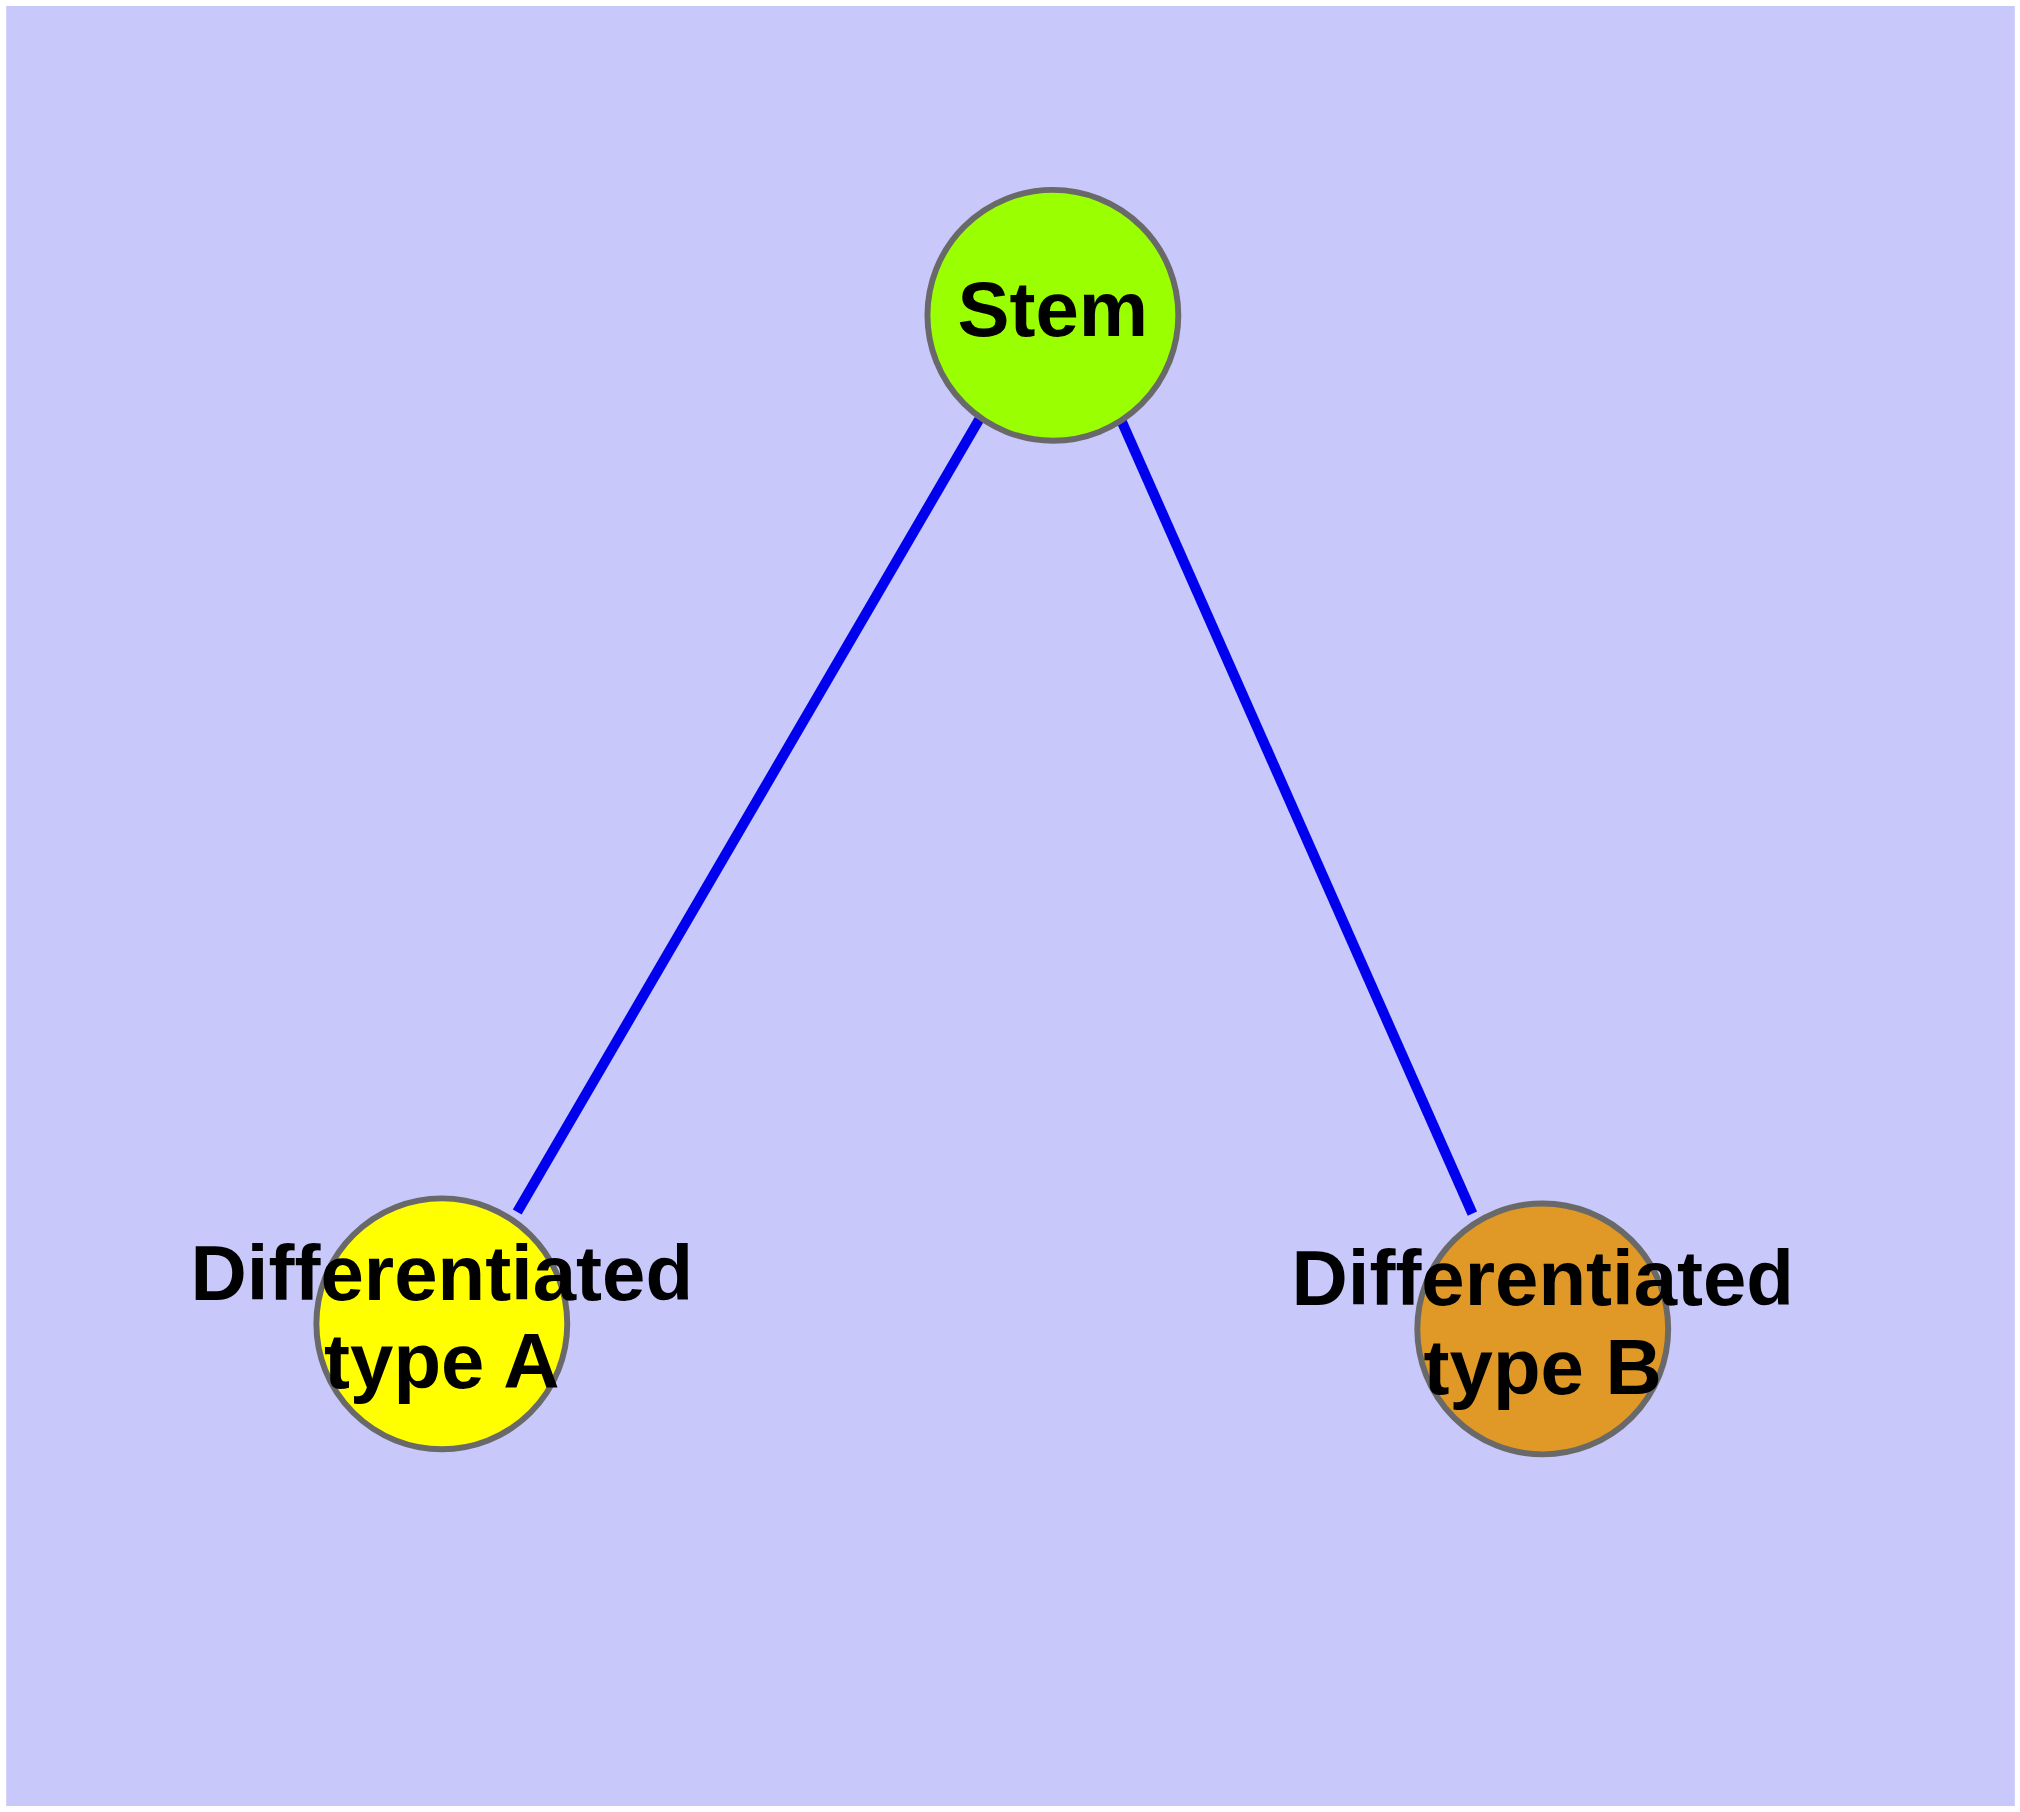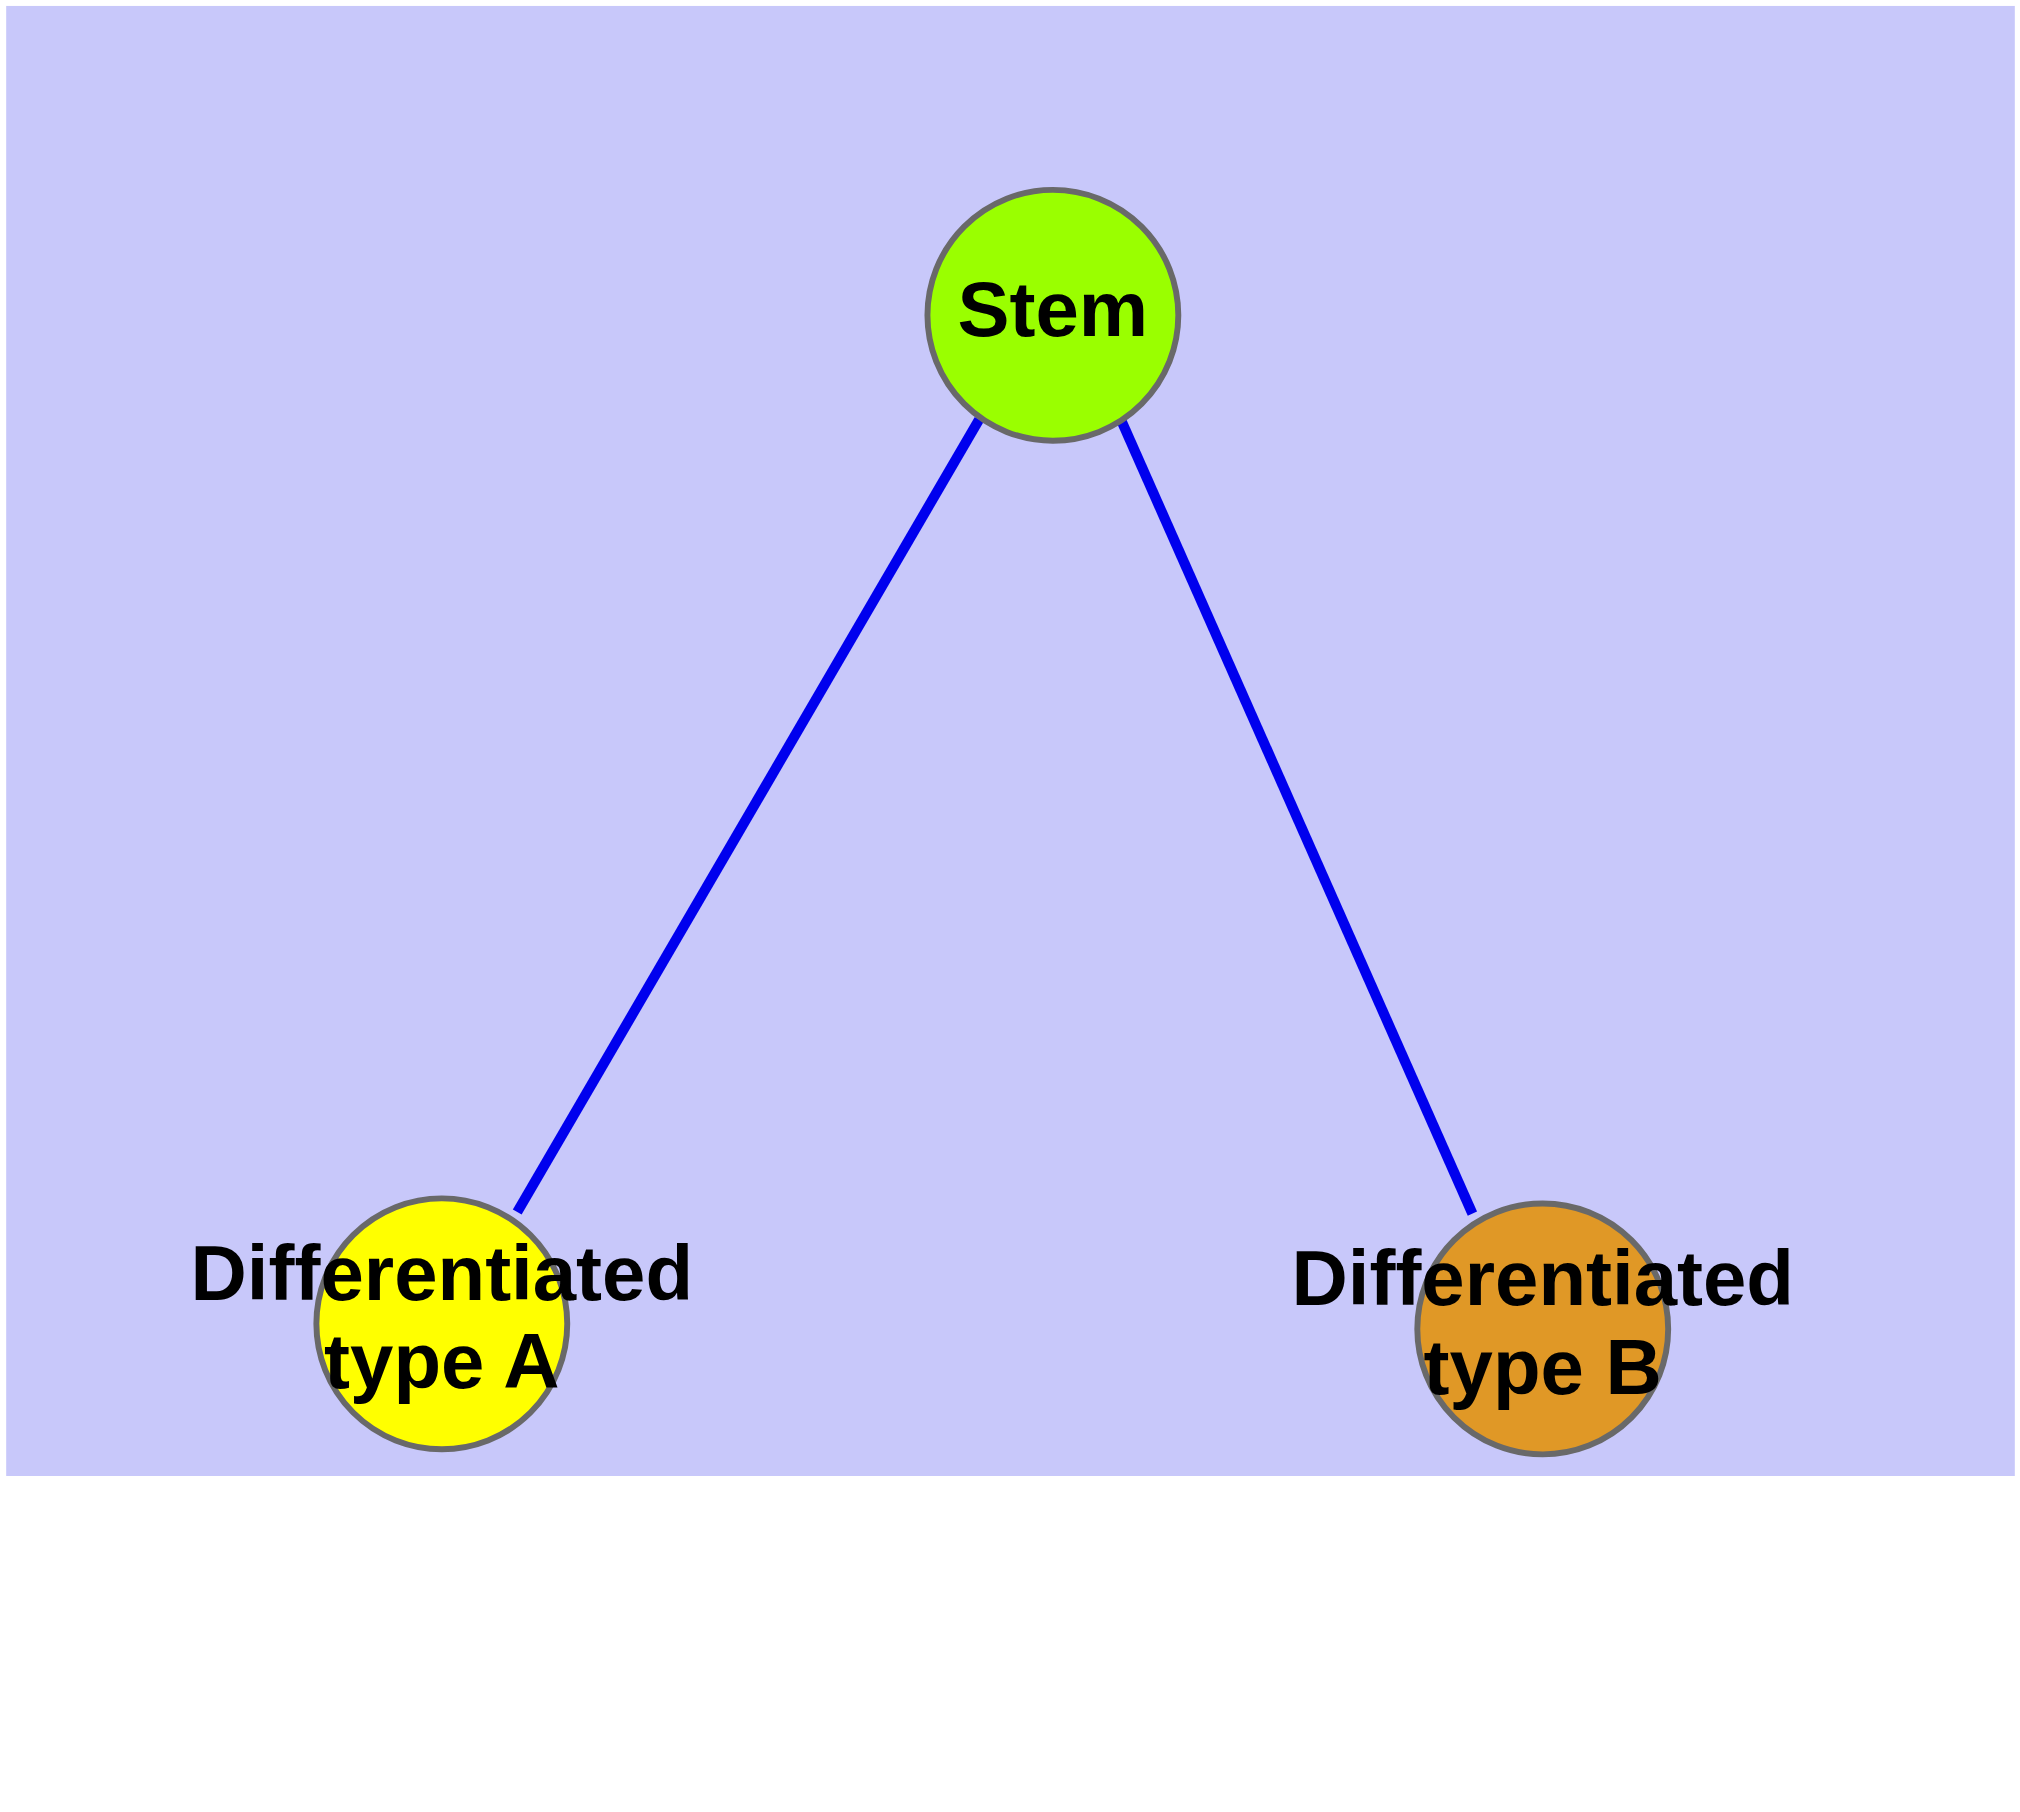--- a/index.html
+++ b/index.html
@@ -3,21 +3,21 @@
 <meta charset="utf-8">
 <style>
   html, body {
     margin: 0;
     padding: 0;
     background: #ffffff;
   }
   #canvas {
     position: relative;
     width: 2021px;
-    height: 1476px;
+    height: 1812px;
     background: #ffffff;
     overflow: hidden;
     font-family: "Liberation Sans", sans-serif;
   }
   #graph-svg {
     position: absolute;
     left: 0;
     top: 0;
     width: 2021px;
     height: 1812px;

